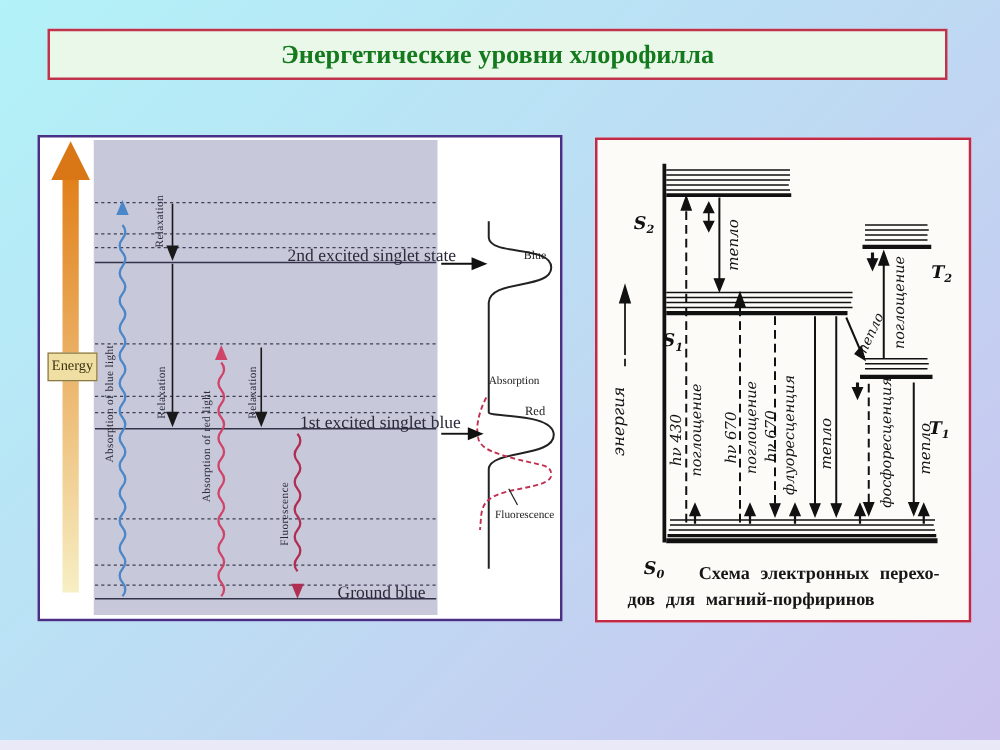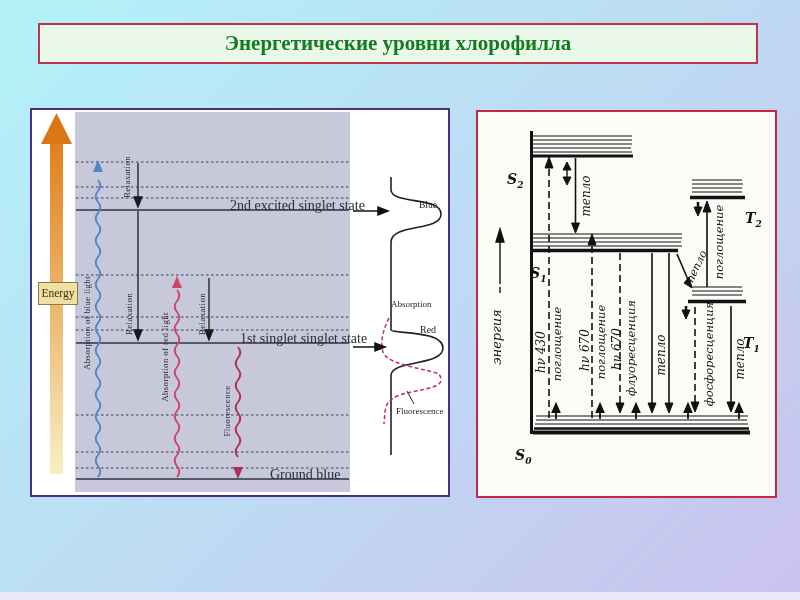--- a/index.html
+++ b/index.html
@@ -175,21 +175,21 @@
   <div class="labels">
 
     <span class="vlabel lft" style="left:127px;top:177px;">Relaxation</span>
     <span class="vlabel lft" style="left:129px;top:314px;">Relaxation</span>
     <span class="vlabel lft" style="left:202px;top:314px;">Relaxation</span>
     <span class="vlabel lft" style="left:87px;top:323px;">Absorption of blue light</span>
     <span class="vlabel lft" style="left:165px;top:357px;">Absorption of red light</span>
     <span class="vlabel lft" style="left:227px;top:411px;">Fluorescence</span>
 
     <span class="hlabel lvl" style="left:230px;top:198px;width:116px;">2nd excited singlet state</span>
-    <span class="hlabel lvl" style="left:240px;top:331px;width:106px;">1st singlet singlet state</span>
+    <span class="hlabel lvl" style="left:240px;top:331px;width:106px;">1st excited singlet blue</span>
     <span class="hlabel lvl" style="left:270px;top:467px;width:76px;">Ground blue</span>
 
     <span class="hlabel spec" style="left:419px;top:200px;font-size:9.5px;">Blue</span>
     <span class="hlabel spec" style="left:391px;top:299px;font-size:9px;">Absorption</span>
     <span class="hlabel spec" style="left:420px;top:324px;font-size:10px;text-align:center;">Red</span>
     <span class="hlabel spec" style="left:396px;top:406px;font-size:9px;">Fluorescence</span>
 
     <div class="energy-box">Energy</div>
 
     <span class="state" style="left:507px;top:139px;"><i>S</i><sub>2</sub></span>
@@ -205,16 +205,20 @@
     <span class="vlabel rus" style="left:601px;top:342px;font-size:11.5px;">поглощение</span>
     <span class="vlabel rus" style="left:617px;top:349px;font-size:12px;">hν 670</span>
     <span class="vlabel rus" style="left:631px;top:348px;font-size:11.5px;">флуоресценция</span>
     <span class="vlabel rus" style="left:586px;top:196px;font-size:12px;">тепло</span>
     <span class="vlabel rus" style="left:661px;top:355px;font-size:12px;">тепло</span>
     <span class="dlabel rus" style="left:696px;top:268px;font-size:11px;">тепло</span>
     <span class="vlabel rus" style="left:719px;top:242px;font-size:11.5px;">поглощение</span>
     <span class="vlabel rus" style="left:709px;top:354px;font-size:11.5px;">фосфоресценция</span>
     <span class="vlabel rus" style="left:740px;top:359px;font-size:12px;">тепло</span>
 
+    <div class="caption">
+      <div style="padding-left:62px;">Схема электронных перехо-</div>
+      <div style="padding-left:5px;">дов для магний-порфиринов</div>
+    </div>
   </div>
 
   <div class="bottom-strip"></div>
 </div>
 
 </body></html>

